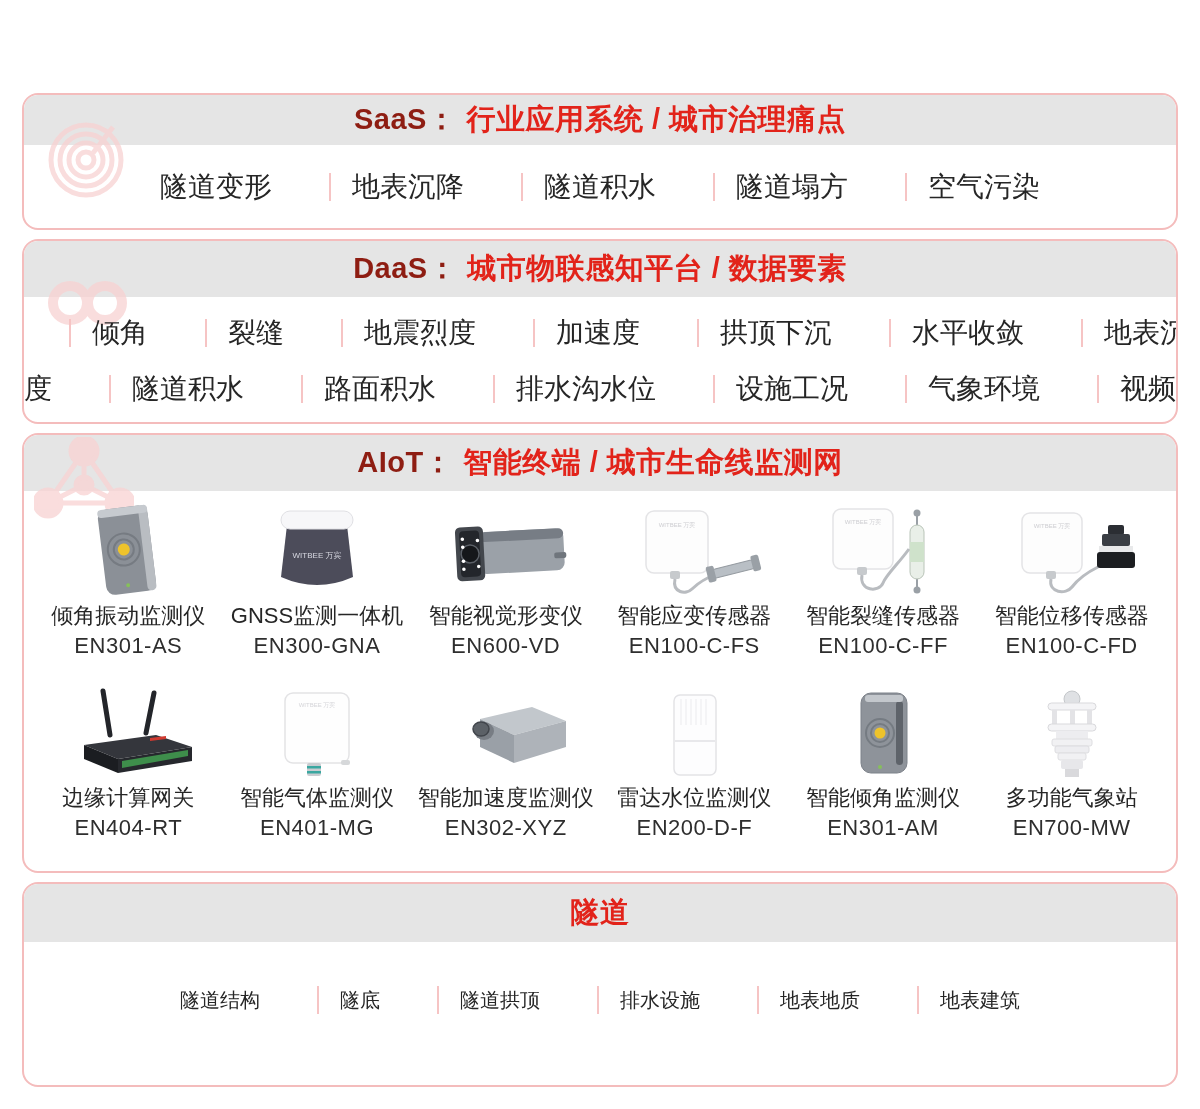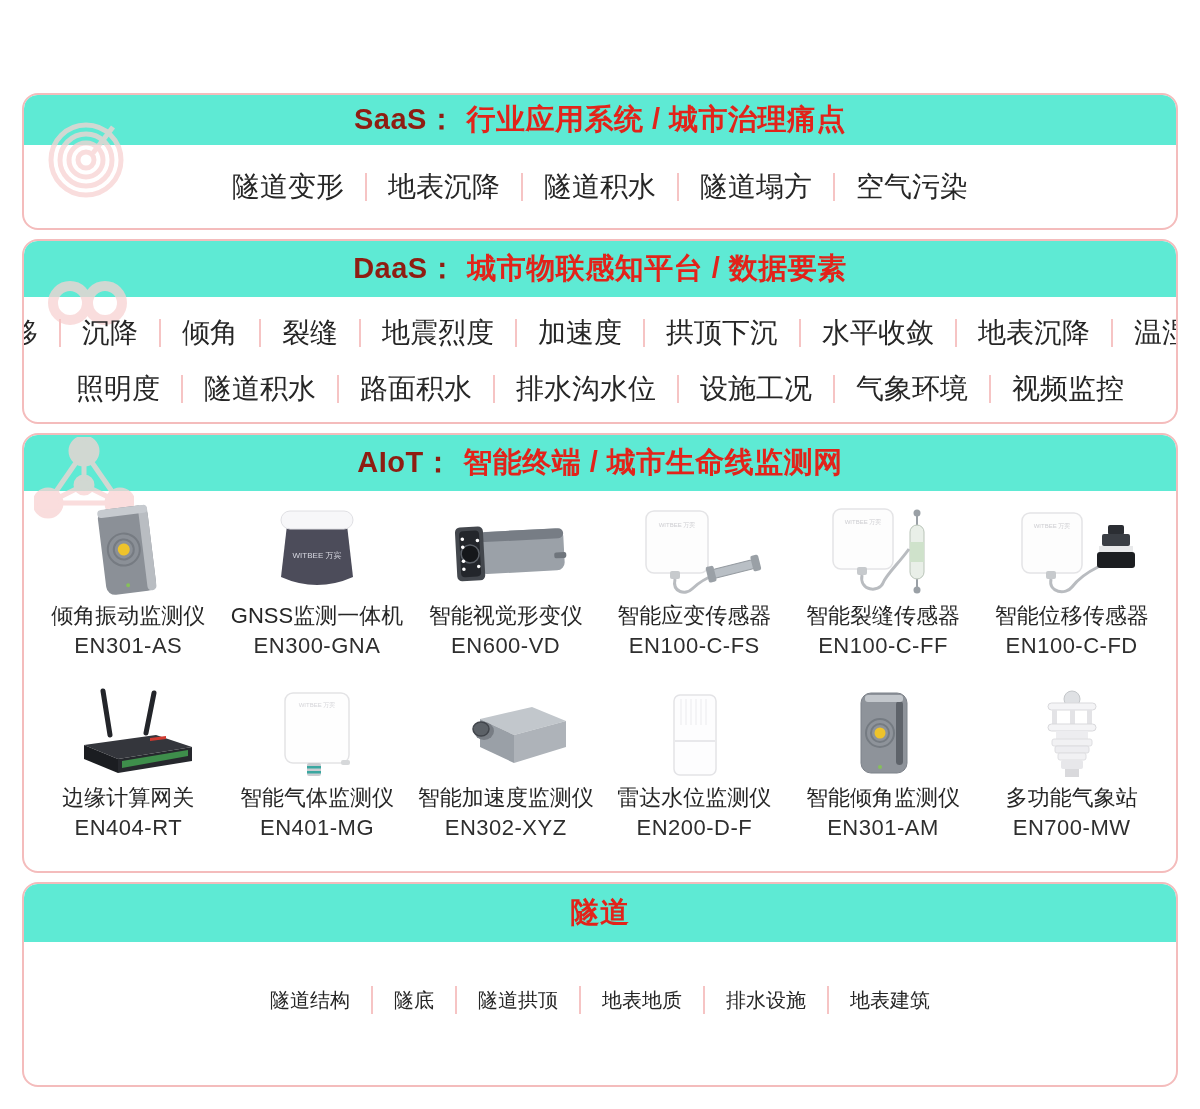--- a/index.html
+++ b/index.html
@@ -3,28 +3,28 @@
 <meta charset="utf-8">
 <style>
   html,body{margin:0;padding:0;}
   body{
     width:1200px;height:1109px;background:#ffffff;position:relative;
     font-family:"Liberation Sans","DejaVu Sans",sans-serif;
     -webkit-font-smoothing:antialiased;
   }
   .wrap{position:absolute;left:22px;top:93px;width:1156px;display:flex;flex-direction:column;gap:9px;}
   .panel{position:relative;border:2px solid #f4bcbc;border-radius:16px;background:#ffffff;overflow:hidden;box-sizing:border-box;}
-  .band{background:#5eead4;display:flex;align-items:center;justify-content:center;position:relative;z-index:0;}
+  .band{background:#e5e5e5;display:flex;align-items:center;justify-content:center;position:relative;z-index:0;}
   .panel .content{position:relative;z-index:2;}
   .wm{position:absolute;z-index:1;opacity:.75;pointer-events:none;}
   h2.title{margin:0;font-size:29px;font-weight:bold;letter-spacing:.5px;position:relative;z-index:2;}
   .t-prefix{color:#8e1d12;margin-right:10px;}
   .t-rest{color:#e2231a;}
   .title-solo{color:#e2231a;}
-  .items-row{display:flex;justify-content:center;align-items:center;color:#262626;}
+  .items-row{display:flex;justify-content:center;align-items:center;color:#262626;gap:36px;}
   .itm{display:flex;align-items:center;white-space:nowrap;}
   .itm + .itm::before{content:"";display:inline-block;width:2px;height:28px;background:#f6c4c4;margin:0 21px;}
   
   .s1{height:137px;}
   .s1 .band{height:50px;border-radius:13px 13px 0 0;}
   .s1 .items-row{font-size:28px;margin-top:23px;}
   
   .s2{height:185px;}
   .s2 .band{height:56px;border-radius:13px 13px 0 0;}
   .s2 .items-row{font-size:28px;}
@@ -317,20 +317,20 @@
 
   <section class="panel s4">
     <div class="band">
       <h2 class="title title-solo">隧道</h2>
     </div>
     <div class="content">
       <div class="items-row">
         <span class="itm">隧道结构</span>
         <span class="itm">隧底</span>
         <span class="itm">隧道拱顶</span>
+        <span class="itm">排水设施</span>
         <span class="itm">地表地质</span>
-        <span class="itm">排水设施</span>
         <span class="itm">地表建筑</span>
       </div>
     </div>
   </section>
 
 </div>
 
 </body></html>

